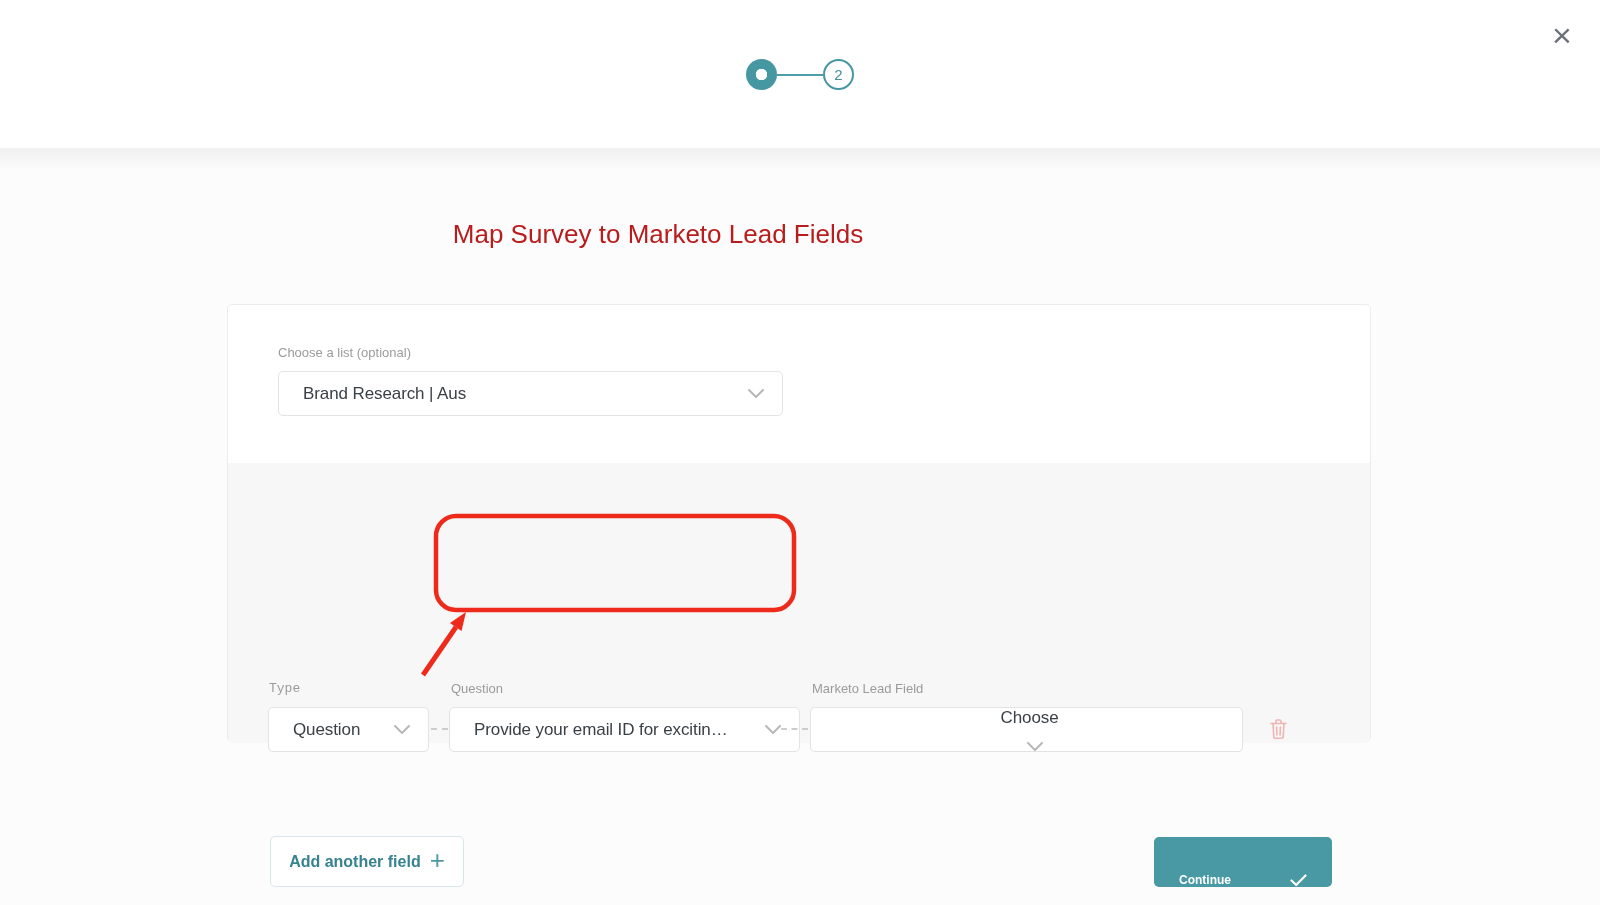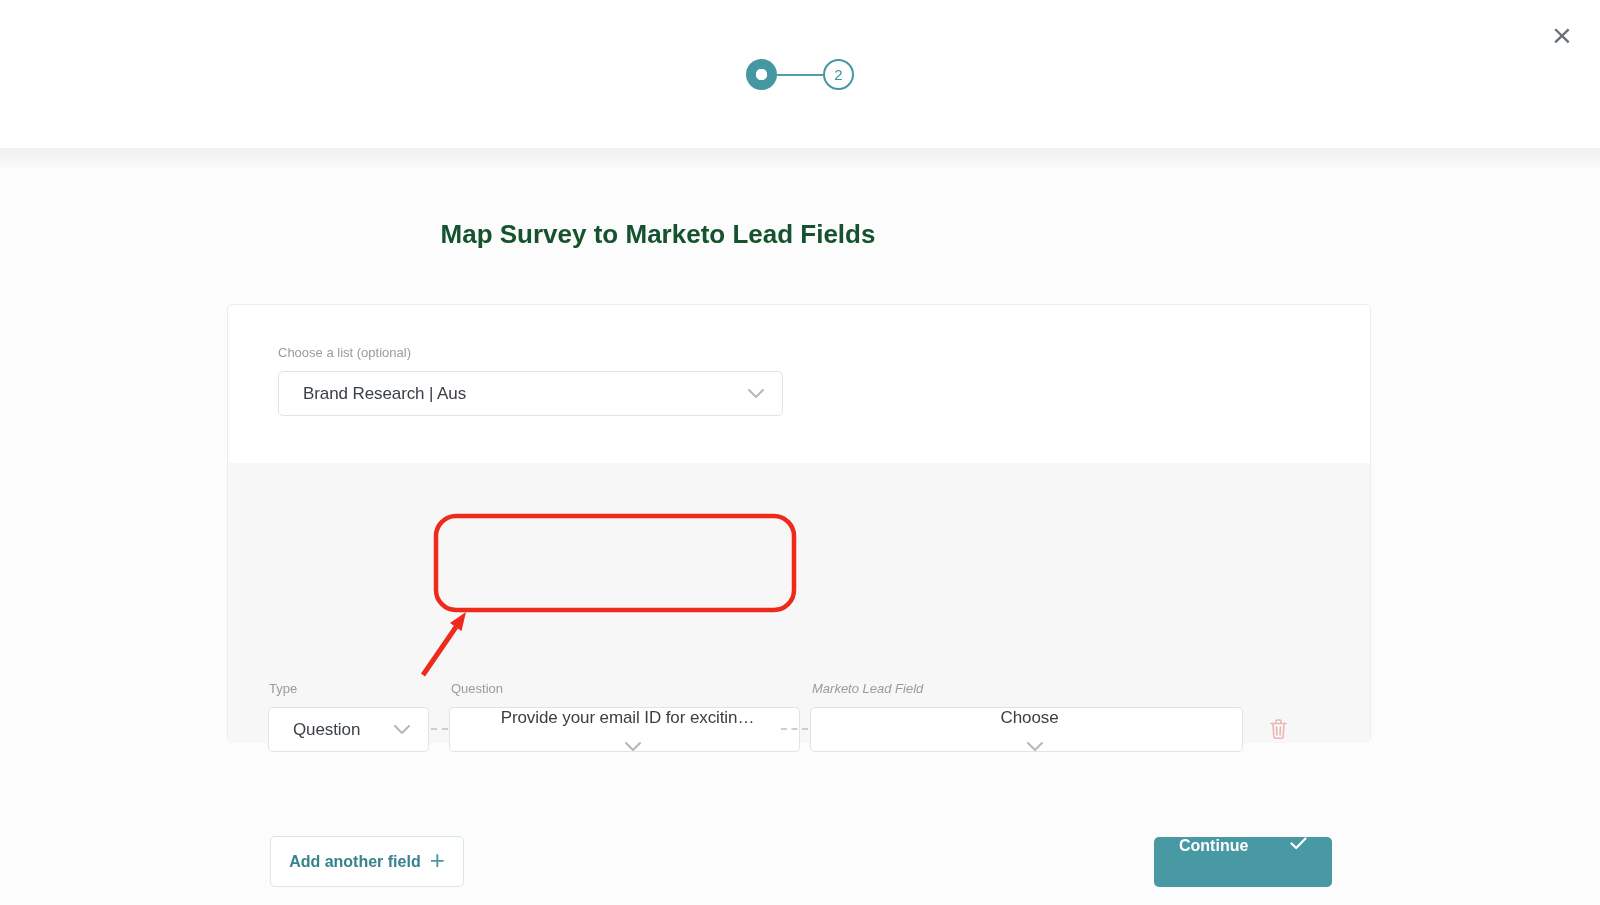--- a/index.html
+++ b/index.html
@@ -15,55 +15,55 @@
     background:none; border:none; display:flex; align-items:center; justify-content:center; cursor:pointer; }
   .close-glyph { font-size:34px; font-weight:400; color:#6d727a; line-height:1; }
   .stepper { position:absolute; left:746px; top:59px; height:31px; display:flex; align-items:center; }
   .step-done { width:31px; height:31px; border-radius:50%;
     background:radial-gradient(circle, #ffffff 0 5.5px, #4597a1 6px); }
   .step-line { width:46px; height:2px; background:#4f9da7; }
   .step-next { width:31px; height:31px; box-sizing:border-box; border:2px solid #4597a1; border-radius:50%;
     background:#fff; color:#42919b; font-size:15px; display:flex; align-items:center; justify-content:center; }
   
   .page-title { position:absolute; top:219px; left:0; width:1316px; margin:0; text-align:center;
-    font-size:26px; font-weight:700; color:#14532d; }
+    font-size:26px; font-weight:400; color:#b91c1c; }
   
   .card { position:absolute; left:227px; top:304px; width:1144px; height:438px; box-sizing:border-box;
     background:#ffffff; border:1px solid #ececec; border-radius:5px; }
   .card-bottom { position:absolute; left:0; top:158px; width:100%; height:280px;
     background:#f7f7f7; border-radius:0 0 5px 5px; }
   .field-label { position:absolute; font-size:13px; color:#9b9b9b; white-space:nowrap; }
   .select { position:absolute; box-sizing:border-box; height:45px; background:#fff;
     border:1px solid #e3e3e3; border-radius:5px; display:flex; align-items:center;
     justify-content:space-between; padding:0 18px 0 24px; font-size:17px; color:#3a4046;
     letter-spacing:-0.1px; cursor:pointer; }
   .select .val { white-space:nowrap; overflow:hidden; }
   .chevron { flex:0 0 auto; margin-left:10px; }
   .lbl-list   { left:50px;  top:40px; }
   .sel-list   { left:50px;  top:66px;  width:505px; }
-  .lbl-type   { left:41px;  top:218px; }
+  .lbl-type   { left:41px;  top:218px;font-family:Liberation Mono, monospace; }
   .sel-type   { left:40px;  top:244px; width:161px; }
   .dash       { position:absolute; border-top:2px dashed #cdcdcd; height:0; }
   .dash-1     { left:203px; top:265px; width:17px; }
   .lbl-question { left:223px; top:218px; }
-  .sel-question { left:221px; top:244px; width:351px;flex-direction:column; }
+  .sel-question { left:221px; top:244px; width:351px; }
   .dash-2     { left:553px; top:265px; width:27px; }
-  .lbl-marketo { left:584px; top:218px;font-style:italic; }
+  .lbl-marketo { left:584px; top:218px; }
   .sel-marketo { left:582px; top:244px; width:433px;flex-direction:column; }
   .delete-btn { position:absolute; left:1034px; top:250px; width:32px; height:32px;
     background:none; border:none; display:flex; align-items:center; justify-content:center; cursor:pointer; }
   .add-btn { position:absolute; left:42px; top:373px; width:194px; height:51px; box-sizing:border-box;
     background:#fff; border:1px solid #d6e6e9; border-radius:5px; color:#36828e;
     font-family:"Liberation Sans", sans-serif; font-size:16px; font-weight:700;
     display:flex; align-items:center; justify-content:center; gap:9px; cursor:pointer; }
   .plus-glyph { font-size:26px; font-weight:400; color:#4d99a3; line-height:1; margin-top:-3px; }
   .continue-btn { position:absolute; left:926px; top:374px; width:178px; height:50px; box-sizing:border-box;
     background:#4899a3; border:none; border-radius:5px; color:#ffffff;
-    font-family:"Liberation Sans", sans-serif; font-size:16px; font-weight:700;
-    display:flex; align-items:flex-start; justify-content:space-between; padding:0 25px; cursor:pointer; }
+    font-family:"Liberation Sans", sans-serif; font-size:12px; font-weight:700;
+    display:flex; align-items:flex-end; justify-content:space-between; padding:0 25px; cursor:pointer; }
   
   .overlay { position:absolute; left:0; top:0; width:1600px; height:905px; pointer-events:none; z-index:40; }
 </style>
 </head>
 <body>
 
 <div>
 
   <div class="modal-header">
     <div class="stepper">

